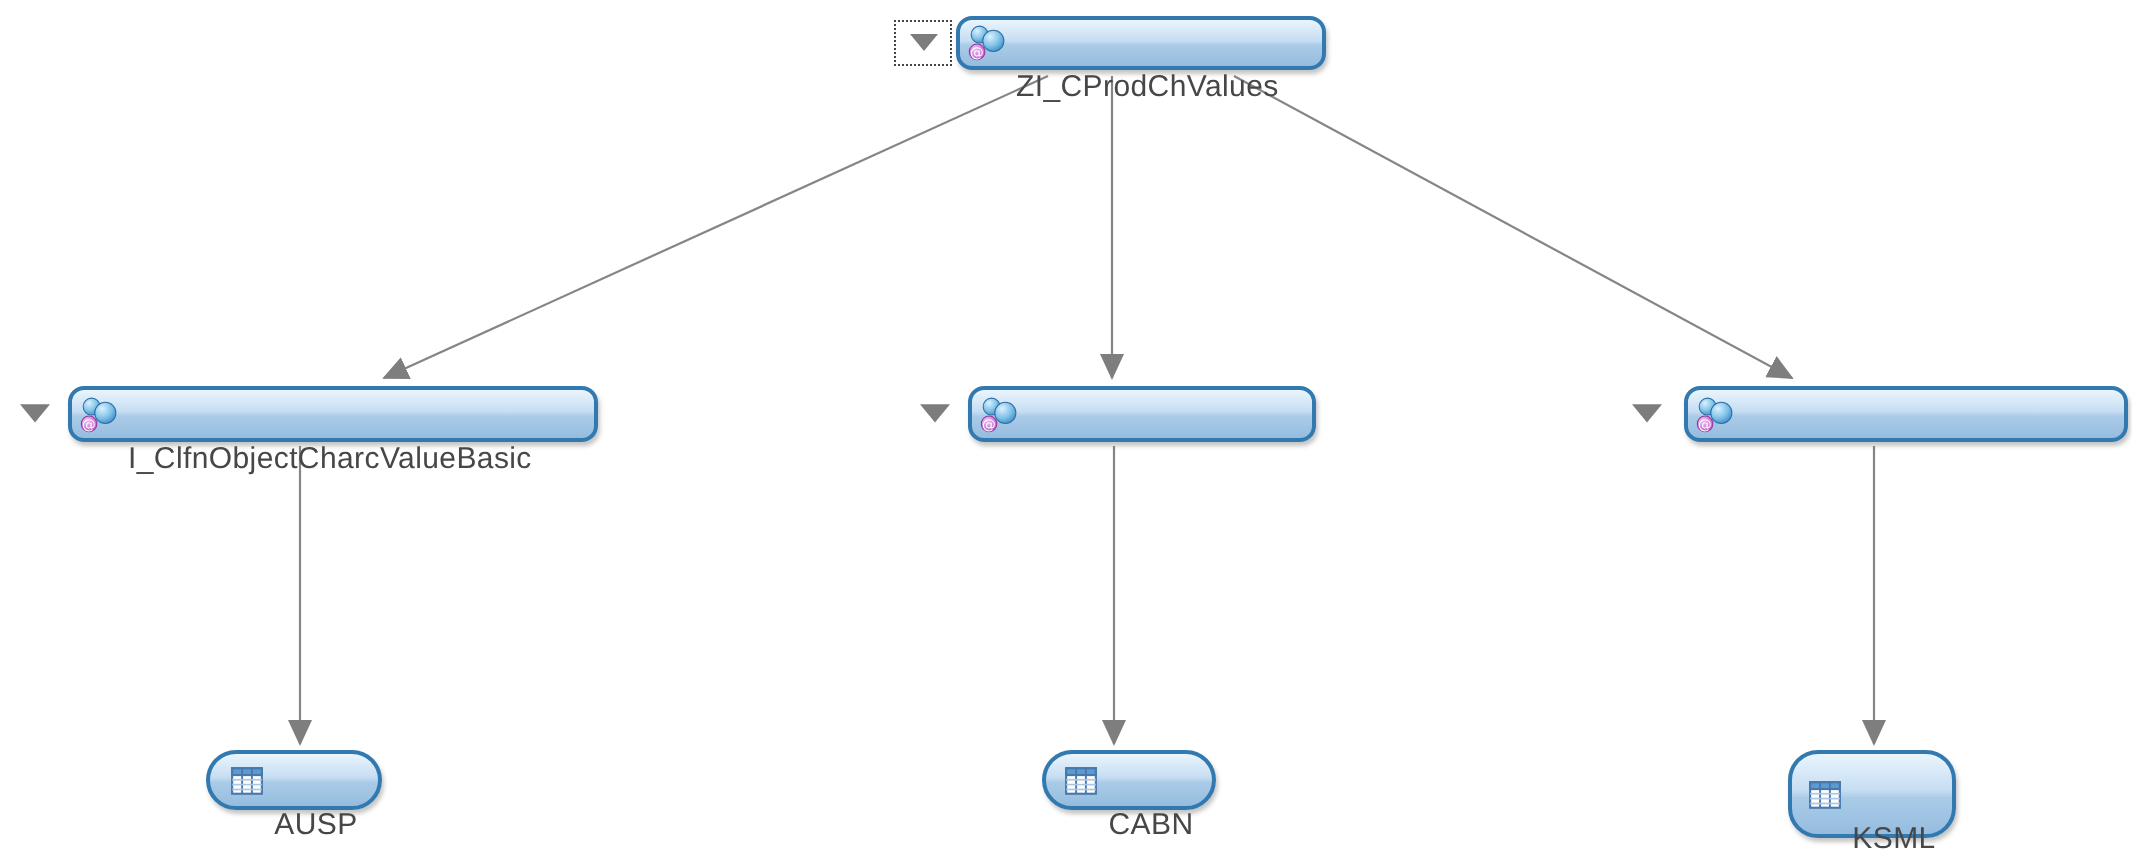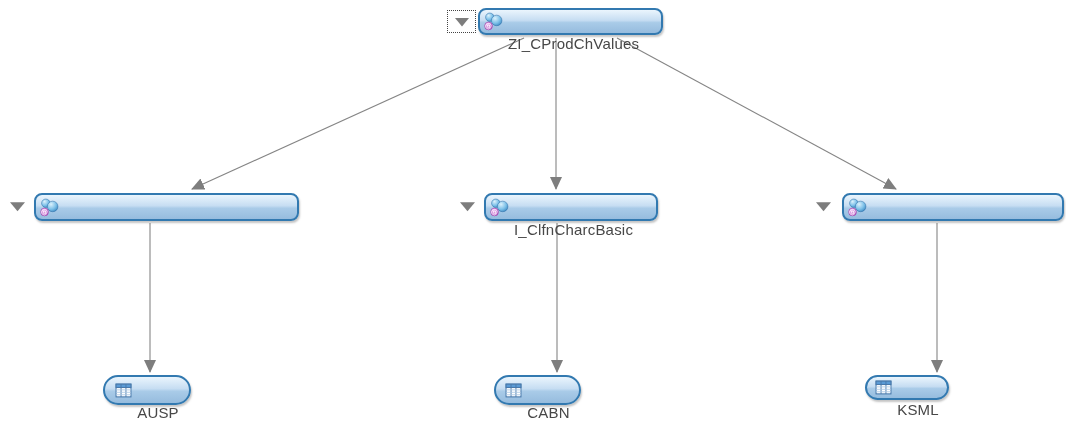--- a/index.html
+++ b/index.html
@@ -120,32 +120,32 @@
 
   <div class="node" style="left:34px; top:193px; width:265px; height:28px">
     <span class="icon">
       <svg width="19" height="19" viewBox="0 0 18 18">
         <circle cx="5.5" cy="5" r="4" fill="url(#sphereGrad)" stroke="#2f6fa7" stroke-width="0.5"></circle>
         <circle cx="12" cy="8" r="5" fill="url(#sphereGrad)" stroke="#2f6fa7" stroke-width="0.5"></circle>
         <circle cx="4.3" cy="13.2" r="3.7" fill="url(#atGrad)" stroke="#93389f" stroke-width="0.5"></circle>
         <text x="4.3" y="15.4" font-size="6.5" fill="#ffffff" text-anchor="middle" font-family="DejaVu Sans, sans-serif">@</text>
       </svg>
     </span>
+    <span class="label">I_ClfnObjectCharcValueBasic</span>
   </div>
 
   <div class="node" style="left:484px; top:193px; width:174px; height:28px">
     <span class="icon">
       <svg width="19" height="19" viewBox="0 0 18 18">
         <circle cx="5.5" cy="5" r="4" fill="url(#sphereGrad)" stroke="#2f6fa7" stroke-width="0.5"></circle>
         <circle cx="12" cy="8" r="5" fill="url(#sphereGrad)" stroke="#2f6fa7" stroke-width="0.5"></circle>
         <circle cx="4.3" cy="13.2" r="3.7" fill="url(#atGrad)" stroke="#93389f" stroke-width="0.5"></circle>
         <text x="4.3" y="15.4" font-size="6.5" fill="#ffffff" text-anchor="middle" font-family="DejaVu Sans, sans-serif">@</text>
       </svg>
     </span>
-    <span class="label">I_ClfnCharcBasic</span>
   </div>
 
   <div class="node" style="left:842px; top:193px; width:222px; height:28px">
     <span class="icon">
       <svg width="19" height="19" viewBox="0 0 18 18">
         <circle cx="5.5" cy="5" r="4" fill="url(#sphereGrad)" stroke="#2f6fa7" stroke-width="0.5"></circle>
         <circle cx="12" cy="8" r="5" fill="url(#sphereGrad)" stroke="#2f6fa7" stroke-width="0.5"></circle>
         <circle cx="4.3" cy="13.2" r="3.7" fill="url(#atGrad)" stroke="#93389f" stroke-width="0.5"></circle>
         <text x="4.3" y="15.4" font-size="6.5" fill="#ffffff" text-anchor="middle" font-family="DejaVu Sans, sans-serif">@</text>
       </svg>
@@ -160,36 +160,36 @@
         <line x1="5.7" y1="2" x2="5.7" y2="14" stroke="#4879ab" stroke-width="0.9"></line>
         <line x1="10.3" y1="2" x2="10.3" y2="14" stroke="#4879ab" stroke-width="0.9"></line>
         <line x1="1" y1="7.4" x2="15" y2="7.4" stroke="#aac7e4" stroke-width="0.8"></line>
         <line x1="1" y1="9.7" x2="15" y2="9.7" stroke="#aac7e4" stroke-width="0.8"></line>
         <line x1="1" y1="12" x2="15" y2="12" stroke="#aac7e4" stroke-width="0.8"></line>
       </svg>
     </span>
     <span class="label">AUSP</span>
   </div>
 
-  <div class="node leaf" style="left:494px; top:375px; width:87px; height:30px">
+  <div class="node leaf" style="left:521px; top:375px; width:87px; height:30px">
     <span class="icon">
       <svg width="17" height="17" viewBox="0 0 16 16">
         <rect x="1" y="2" width="14" height="12" fill="#ffffff" stroke="#4879ab" stroke-width="1"></rect>
         <rect x="1" y="2" width="14" height="3.2" fill="#5b9bd5" stroke="#4879ab" stroke-width="1"></rect>
         <line x1="5.7" y1="2" x2="5.7" y2="14" stroke="#4879ab" stroke-width="0.9"></line>
         <line x1="10.3" y1="2" x2="10.3" y2="14" stroke="#4879ab" stroke-width="0.9"></line>
         <line x1="1" y1="7.4" x2="15" y2="7.4" stroke="#aac7e4" stroke-width="0.8"></line>
         <line x1="1" y1="9.7" x2="15" y2="9.7" stroke="#aac7e4" stroke-width="0.8"></line>
         <line x1="1" y1="12" x2="15" y2="12" stroke="#aac7e4" stroke-width="0.8"></line>
       </svg>
     </span>
     <span class="label">CABN</span>
   </div>
 
-  <div class="node leaf" style="left:865px; top:375px; width:84px; height:25px">
+  <div class="node leaf" style="left:894px; top:375px; width:84px; height:44px">
     <span class="icon">
       <svg width="17" height="17" viewBox="0 0 16 16">
         <rect x="1" y="2" width="14" height="12" fill="#ffffff" stroke="#4879ab" stroke-width="1"></rect>
         <rect x="1" y="2" width="14" height="3.2" fill="#5b9bd5" stroke="#4879ab" stroke-width="1"></rect>
         <line x1="5.7" y1="2" x2="5.7" y2="14" stroke="#4879ab" stroke-width="0.9"></line>
         <line x1="10.3" y1="2" x2="10.3" y2="14" stroke="#4879ab" stroke-width="0.9"></line>
         <line x1="1" y1="7.4" x2="15" y2="7.4" stroke="#aac7e4" stroke-width="0.8"></line>
         <line x1="1" y1="9.7" x2="15" y2="9.7" stroke="#aac7e4" stroke-width="0.8"></line>
         <line x1="1" y1="12" x2="15" y2="12" stroke="#aac7e4" stroke-width="0.8"></line>
       </svg>

